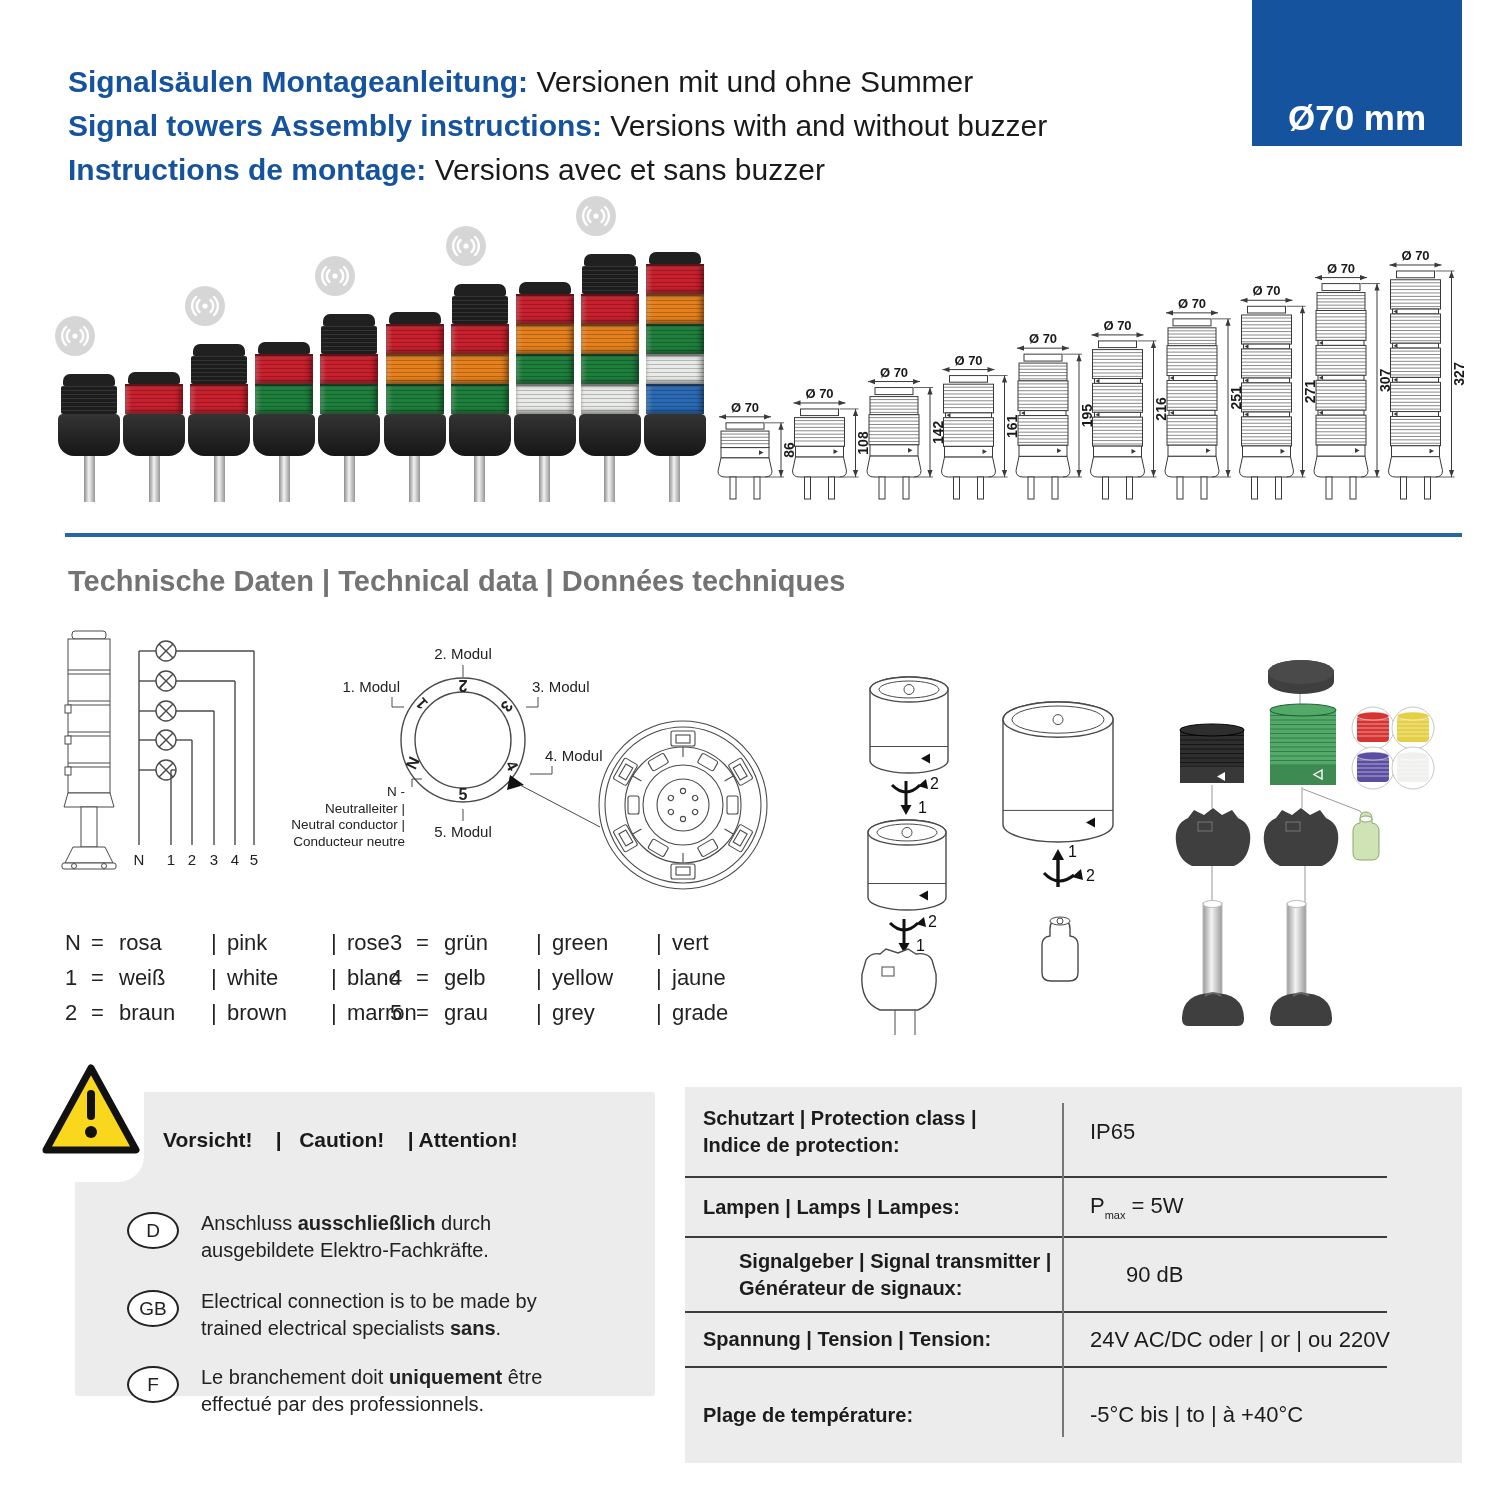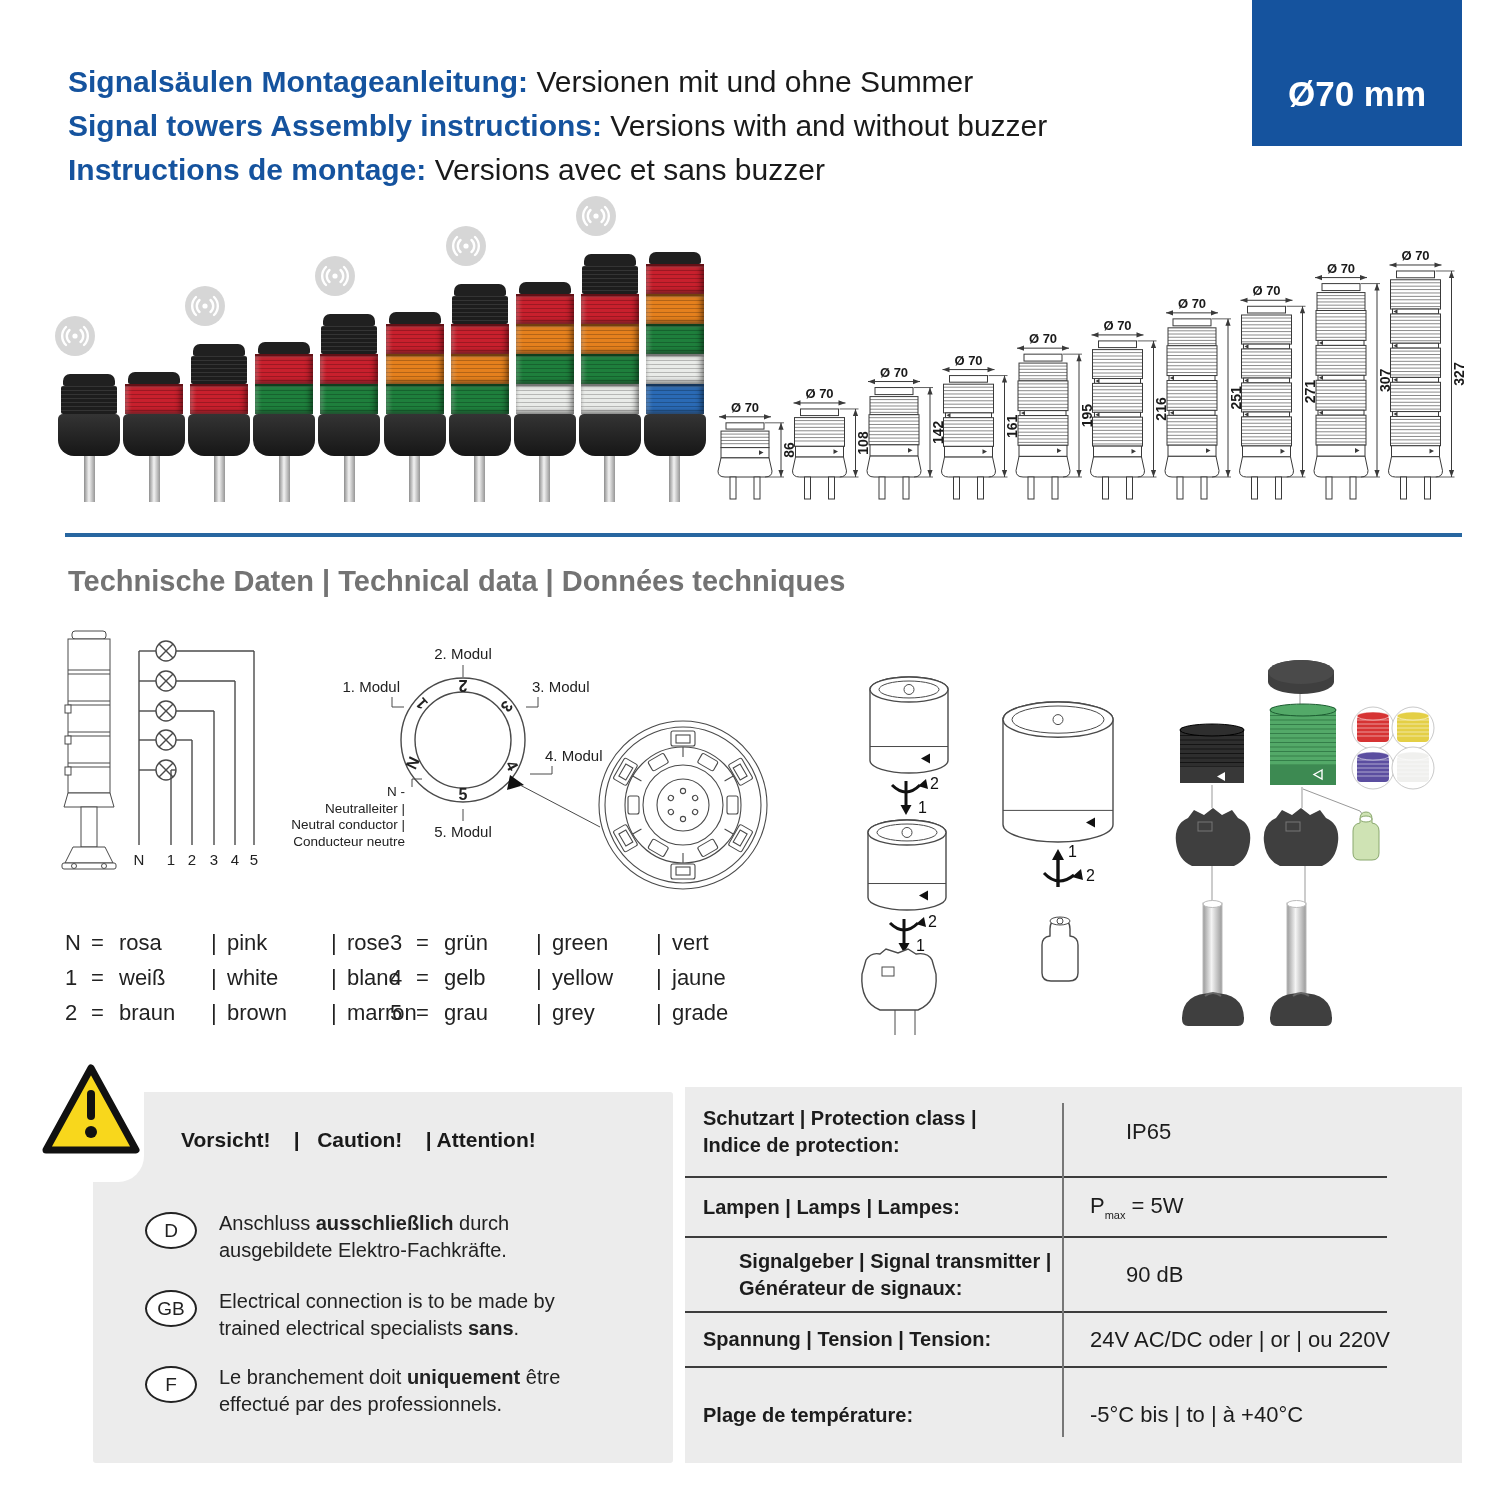--- a/index.html
+++ b/index.html
@@ -5,21 +5,21 @@
   html,body{margin:0;padding:0;background:#fff;}
   #page{position:relative;width:1500px;height:1500px;background:#fff;overflow:hidden;
         font-family:"Liberation Sans",sans-serif;color:#1a1a1a;}
   
   .titles{position:absolute;left:68px;top:60px;}
   .title-line{font-size:30px;line-height:44px;white-space:nowrap;}
   .title-line .lbl{font-weight:bold;color:#15539e;}
   .title-line .txt{color:#1a1a1a;}
   .badge{position:absolute;left:1252px;top:0;width:210px;height:146px;background:#15539e;
          display:flex;align-items:flex-end;justify-content:center;}
-  .badge span{color:#fff;font-weight:bold;font-size:35px;padding-bottom:32px;}
+  .badge span{color:#fff;font-weight:bold;font-size:35px;padding-bottom:8px;}
   
   #photo-towers{position:absolute;left:58px;top:228px;width:648px;height:274px;
                 display:flex;align-items:flex-end;justify-content:space-between;}
   .tower-col{display:flex;flex-direction:column;align-items:center;justify-content:flex-end;}
   .buzzer-badge{width:40px;height:40px;border-radius:50%;background:#d6d6d6;
                 margin-bottom:18px;margin-left:-28px;flex:0 0 auto;}
   .seg{box-sizing:border-box;}
   .seg.cap{width:52px;height:12px;background:#202020;border-radius:7px 7px 2px 2px;}
   .seg.buzz{width:56px;height:28px;background:#1d1d1d;
             background-image:repeating-linear-gradient(180deg,rgba(255,255,255,.10) 0 1px,transparent 1px 4px);
@@ -38,21 +38,21 @@
   
   #legend{position:absolute;left:65px;top:925px;font-size:22px;color:#222;}
   .lg-col{position:absolute;top:0;}
   .lg-row{display:flex;height:35px;align-items:center;white-space:pre;}
   .lg-key{display:inline-block;width:26px;}
   .lg-eq{display:inline-block;width:28px;}
   .lg-de{display:inline-block;width:92px;}
   .lg-en{display:inline-block;width:104px;}
   .lg-pipe{display:inline-block;width:16px;}
   
-  #warnbox{position:absolute;left:75px;top:1092px;width:580px;height:371px;background:#ececec;border-radius:3px;margin-left:18px;}
+  #warnbox{position:absolute;left:75px;top:1092px;width:580px;height:304px;background:#ececec;border-radius:3px;}
   #warncard{position:absolute;left:38px;top:1056px;width:106px;height:126px;background:#fff;border-radius:0 0 26px 0;}
   #warntri{position:absolute;left:42px;top:1064px;}
   .warn-heading{position:absolute;left:88px;top:36px;font-size:21px;font-weight:bold;white-space:pre;}
   .warn-item{position:absolute;left:52px;display:flex;}
   .warn-badge{width:48px;height:33px;border:2px solid #222;border-radius:50%;background:#fff;
               display:flex;align-items:center;justify-content:center;font-size:19px;color:#222;
               flex:0 0 auto;margin-right:22px;margin-top:2px;}
   .warn-text{font-size:20px;line-height:27px;color:#222;width:400px;}
   
   #datatable{position:absolute;left:685px;top:1087px;width:777px;height:376px;background:#ececec;}
@@ -968,21 +968,21 @@
       </div>
     </div>
   <div id="warncard"></div>
   <svg id="warntri" width="98" height="92" viewBox="0 0 98 92">
     <path d="M49 4 L94 86 L4 86 Z" fill="#f8d71c" stroke="#111" stroke-width="7" stroke-linejoin="round"></path>
     <rect x="45" y="26" width="8" height="30" rx="4" fill="#111"></rect>
     <circle cx="49" cy="68" r="6" fill="#111"></circle>
   </svg>
 
   <div id="datatable">
-      <div class="dt-row" style="top: 0px; height: 90px; gap: 36px;">
+      <div class="dt-row" style="top: 0px; height: 90px;">
         <div class="dt-label">
           <div>Schutzart | Protection class |</div>
           <div>Indice de protection:</div>
         </div>
         <div class="dt-value"><span>IP65</span></div>
       </div>
       <div class="dt-sep" style="top: 89px;"></div>
       <div class="dt-row" style="top: 90px; height: 60px;">
         <div class="dt-label">
           <div>Lampen | Lamps | Lampes:</div>

